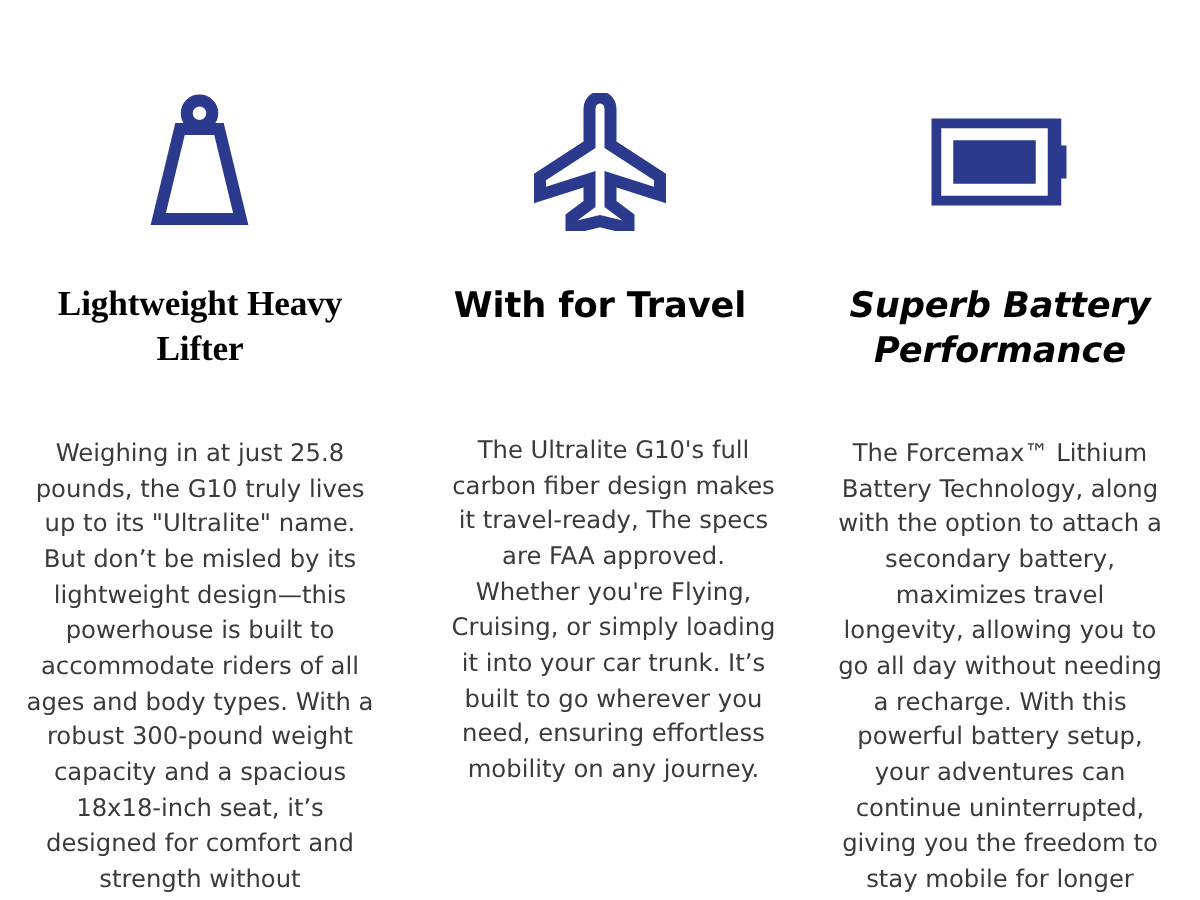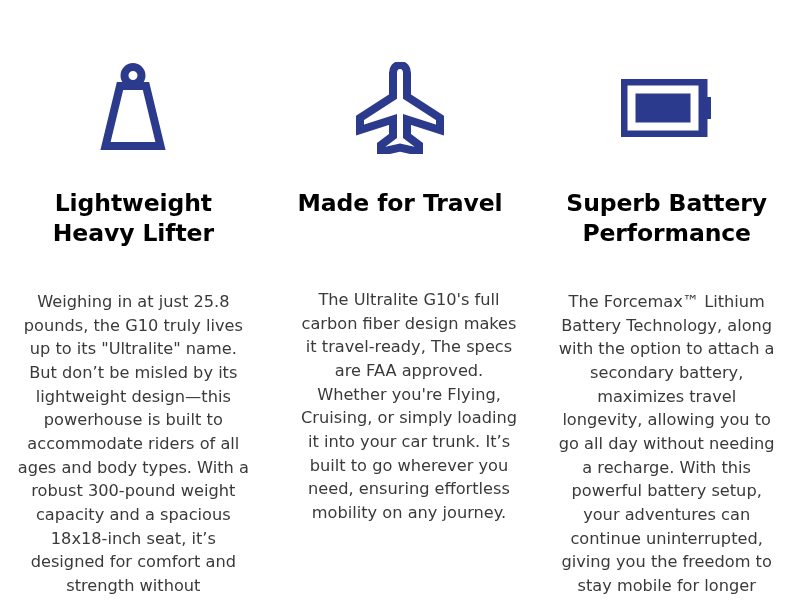--- a/index.html
+++ b/index.html
@@ -49,23 +49,23 @@
     font-size: 23.5px;
     font-weight: bold;
     color: #000000;
     text-align: center;
     line-height: 1.28;
     margin: 0;
     padding: 0 4px;
     letter-spacing: -0.1px;
   }
 
-  .col-1 .feature-heading { max-width: 248px; }
+  .col-1 .feature-heading { max-width: 248px; font-family: Liberation Serif, serif; }
   .col-2 .feature-heading { max-width: 250px; }
-  .col-3 .feature-heading { max-width: 222px; }
+  .col-3 .feature-heading { max-width: 222px; font-style: italic; }
 
   .feature-body {
     font-size: 16.2px;
     color: #3a3a3a;
     text-align: center;
     line-height: 1.46;
     margin: 0;
     padding: 0;
   }
 
@@ -106,21 +106,21 @@
                  L 63 83
                  L 51 74
                  L 51 57.5
                  L 84 68
                  L 84 56
                  L 51 34.5
                  L 51 11
                  C 51 6.5 48.5 3 44 3 Z" fill="none" stroke="#2b3a8c" stroke-width="8" stroke-linejoin="miter"></path>
       </svg>
     </div>
-    <div class="feature-heading">Made for Travel</div>
+    <div class="feature-heading">With for Travel</div>
     <div class="feature-body">The Ultralite G10's full carbon fiber design makes it travel-ready, The specs are FAA approved. Whether you're Flying, Cruising, or simply loading it into your car trunk. It’s built to go wherever you need, ensuring effortless mobility on any journey.</div>
   </div>
 
   <div class="feature-col col-3">
     <div class="icon-wrap">
       <svg width="92" height="58" viewBox="0 0 92 58" aria-hidden="true">
         <rect x="2" y="2" width="80" height="54" fill="none" stroke="#2b3a8c" stroke-width="9"></rect>
         <rect x="14.5" y="14.5" width="55" height="29" fill="#2b3a8c"></rect>
         <rect x="82" y="18" width="8" height="22" fill="#2b3a8c"></rect>
       </svg>

